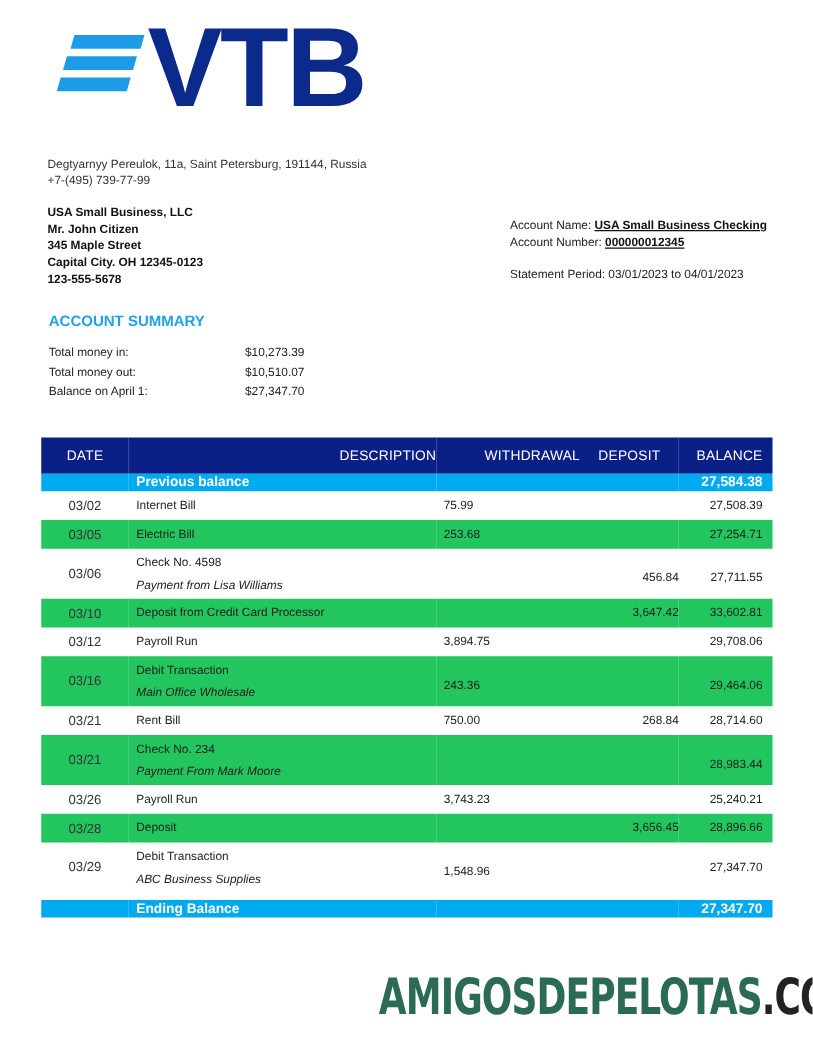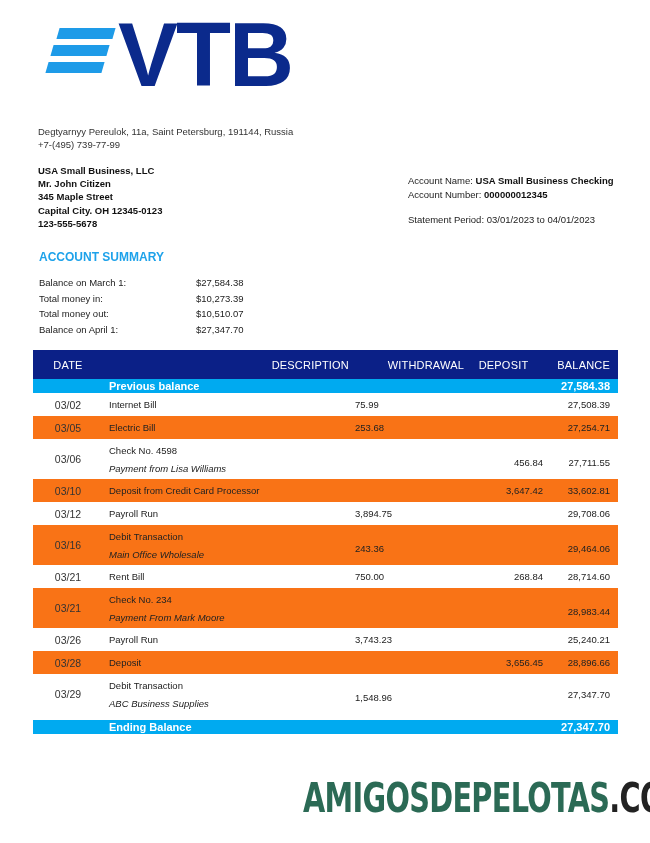--- a/index.html
+++ b/index.html
@@ -11,21 +11,21 @@
   .logo .b1 { left: 18px; top: 6px;  width: 56px; }
   .logo .b2 { left: 12px; top: 23px; width: 56px; }
   .logo .b3 { left: 7px;  top: 40px; width: 56px; }
   .logo .word { position: absolute; left: 78px; top: -12px; font-family: "Liberation Sans", sans-serif; font-weight: bold; font-size: 90px; letter-spacing: -2px; color: #0b2a8c; line-height: 1; }
 
   .bank-addr { position: absolute; left: 38px; top: 125px; font-size: 9.5px; line-height: 13px; color: #333; }
 
   .customer { position: absolute; left: 38px; top: 164px; font-size: 9.5px; line-height: 13.2px; font-weight: bold; color: #111; }
 
   .acct { position: absolute; left: 408px; top: 174px; font-size: 9.5px; line-height: 13.5px; color: #222; }
-  .acct b { color: #111; }
+  .acct b { color: #111; text-decoration: underline; }
   .acct .period { margin-top: 12px; }
 
   .summary-title { position: absolute; left: 39px; top: 250px; font-size: 12px; font-weight: bold; color: #1ea2ea; }
   .summary { position: absolute; left: 39px; top: 275px; font-size: 9.5px; line-height: 15.5px; color: #222; }
   .summary .row { display: flex; }
   .summary .lbl { width: 157px; }
 
   table.tx { position: absolute; left: 33px; top: 350px; width: 585px; border-collapse: collapse; font-size: 9.5px; color: #222; }
   table.tx th { background: #0b2087; color: #ffffff; font-weight: normal; font-size: 11px; height: 29px; text-align: right; letter-spacing: 0.2px; }
   table.tx td { vertical-align: middle; }
@@ -33,21 +33,21 @@
   .c-desc { width: 246px; padding-left: 6px; }
   .c-wd { width: 115px; padding-left: 6px; }
   .c-dep { width: 79px; text-align: right; padding-right: 0; }
   .c-bal { width: 75px; text-align: right; padding-right: 8px; }
   table.tx th.c-dep { text-align: center; }
   table.tx th.c-bal { text-align: right; }
 
   tr.hl td { background: #00aaf0; color: #ffffff; font-weight: bold; font-size: 11px; height: 14px; }
   tr.r td { height: 23px; }
   tr.r2 td { height: 40px; }
-  tr.grey td { background: #f97316; }
+  tr.grey td { background: #22c55e; }
   tr.gap td { height: 6px; background: #fff; }
   .sub { display: block; font-style: italic; margin-top: 7px; }
   .top { vertical-align: top !important; padding-top: 18px; }
   .date-cell { font-size: 10.5px; color: #333; }
 
   .watermark { position: absolute; left: 303px; top: 778px; font-family: "DejaVu Sans", sans-serif; font-weight: bold; font-size: 40px; letter-spacing: -1px; transform: scaleX(0.72); transform-origin: left top; line-height: 1; }
   .watermark .g { color: #2b6a55; }
   .watermark .d { color: #222222; }
 </style>
 </head>
@@ -84,24 +84,20 @@
   </div>
   <div class="period">
     <span>Statement  Period:</span>
     <span>03/01/2023 to 04/01/2023</span>
   </div>
 </div>
 
 <div class="summary-title">ACCOUNT SUMMARY</div>
 <div class="summary">
   <div class="row">
-      <span class="lbl">Balance on March 1:</span>
-      <span>$27,584.38</span>
-    </div>
-  <div class="row">
       <span class="lbl">Total money in:</span>
       <span>$10,273.39</span>
     </div>
   <div class="row">
       <span class="lbl">Total money out:</span>
       <span>$10,510.07</span>
     </div>
   <div class="row">
       <span class="lbl">Balance on April 1:</span>
       <span>$27,347.70</span>

